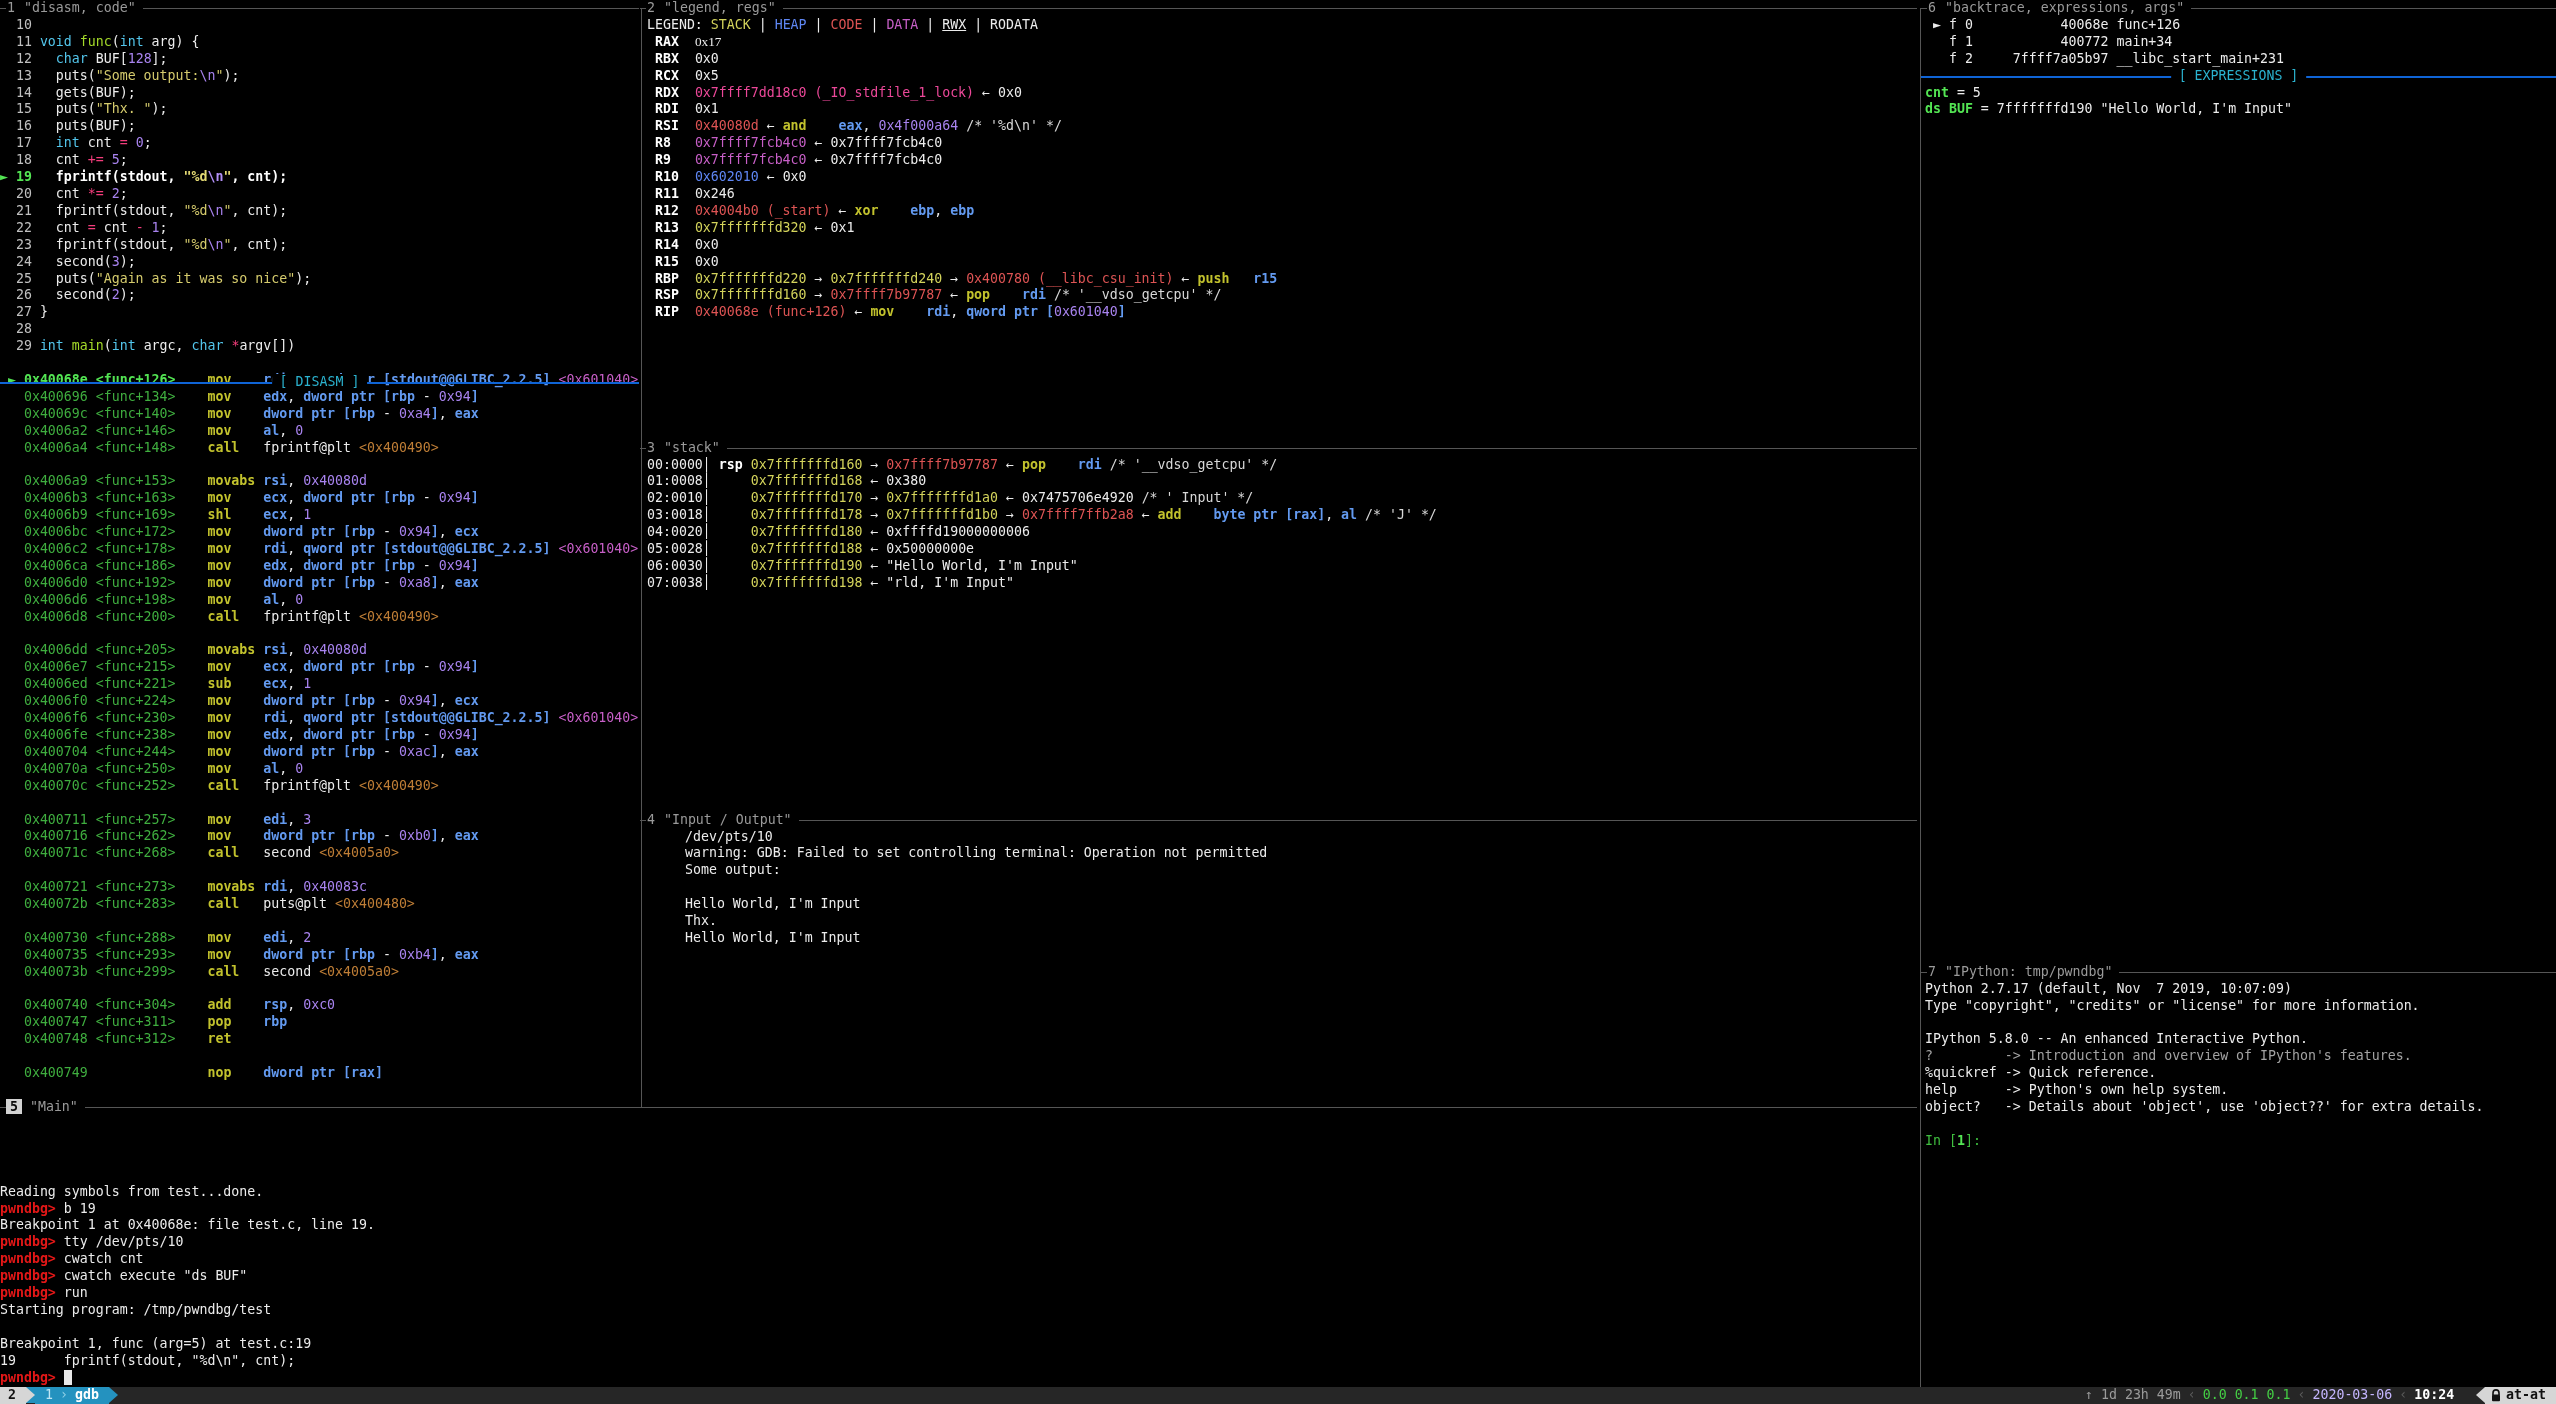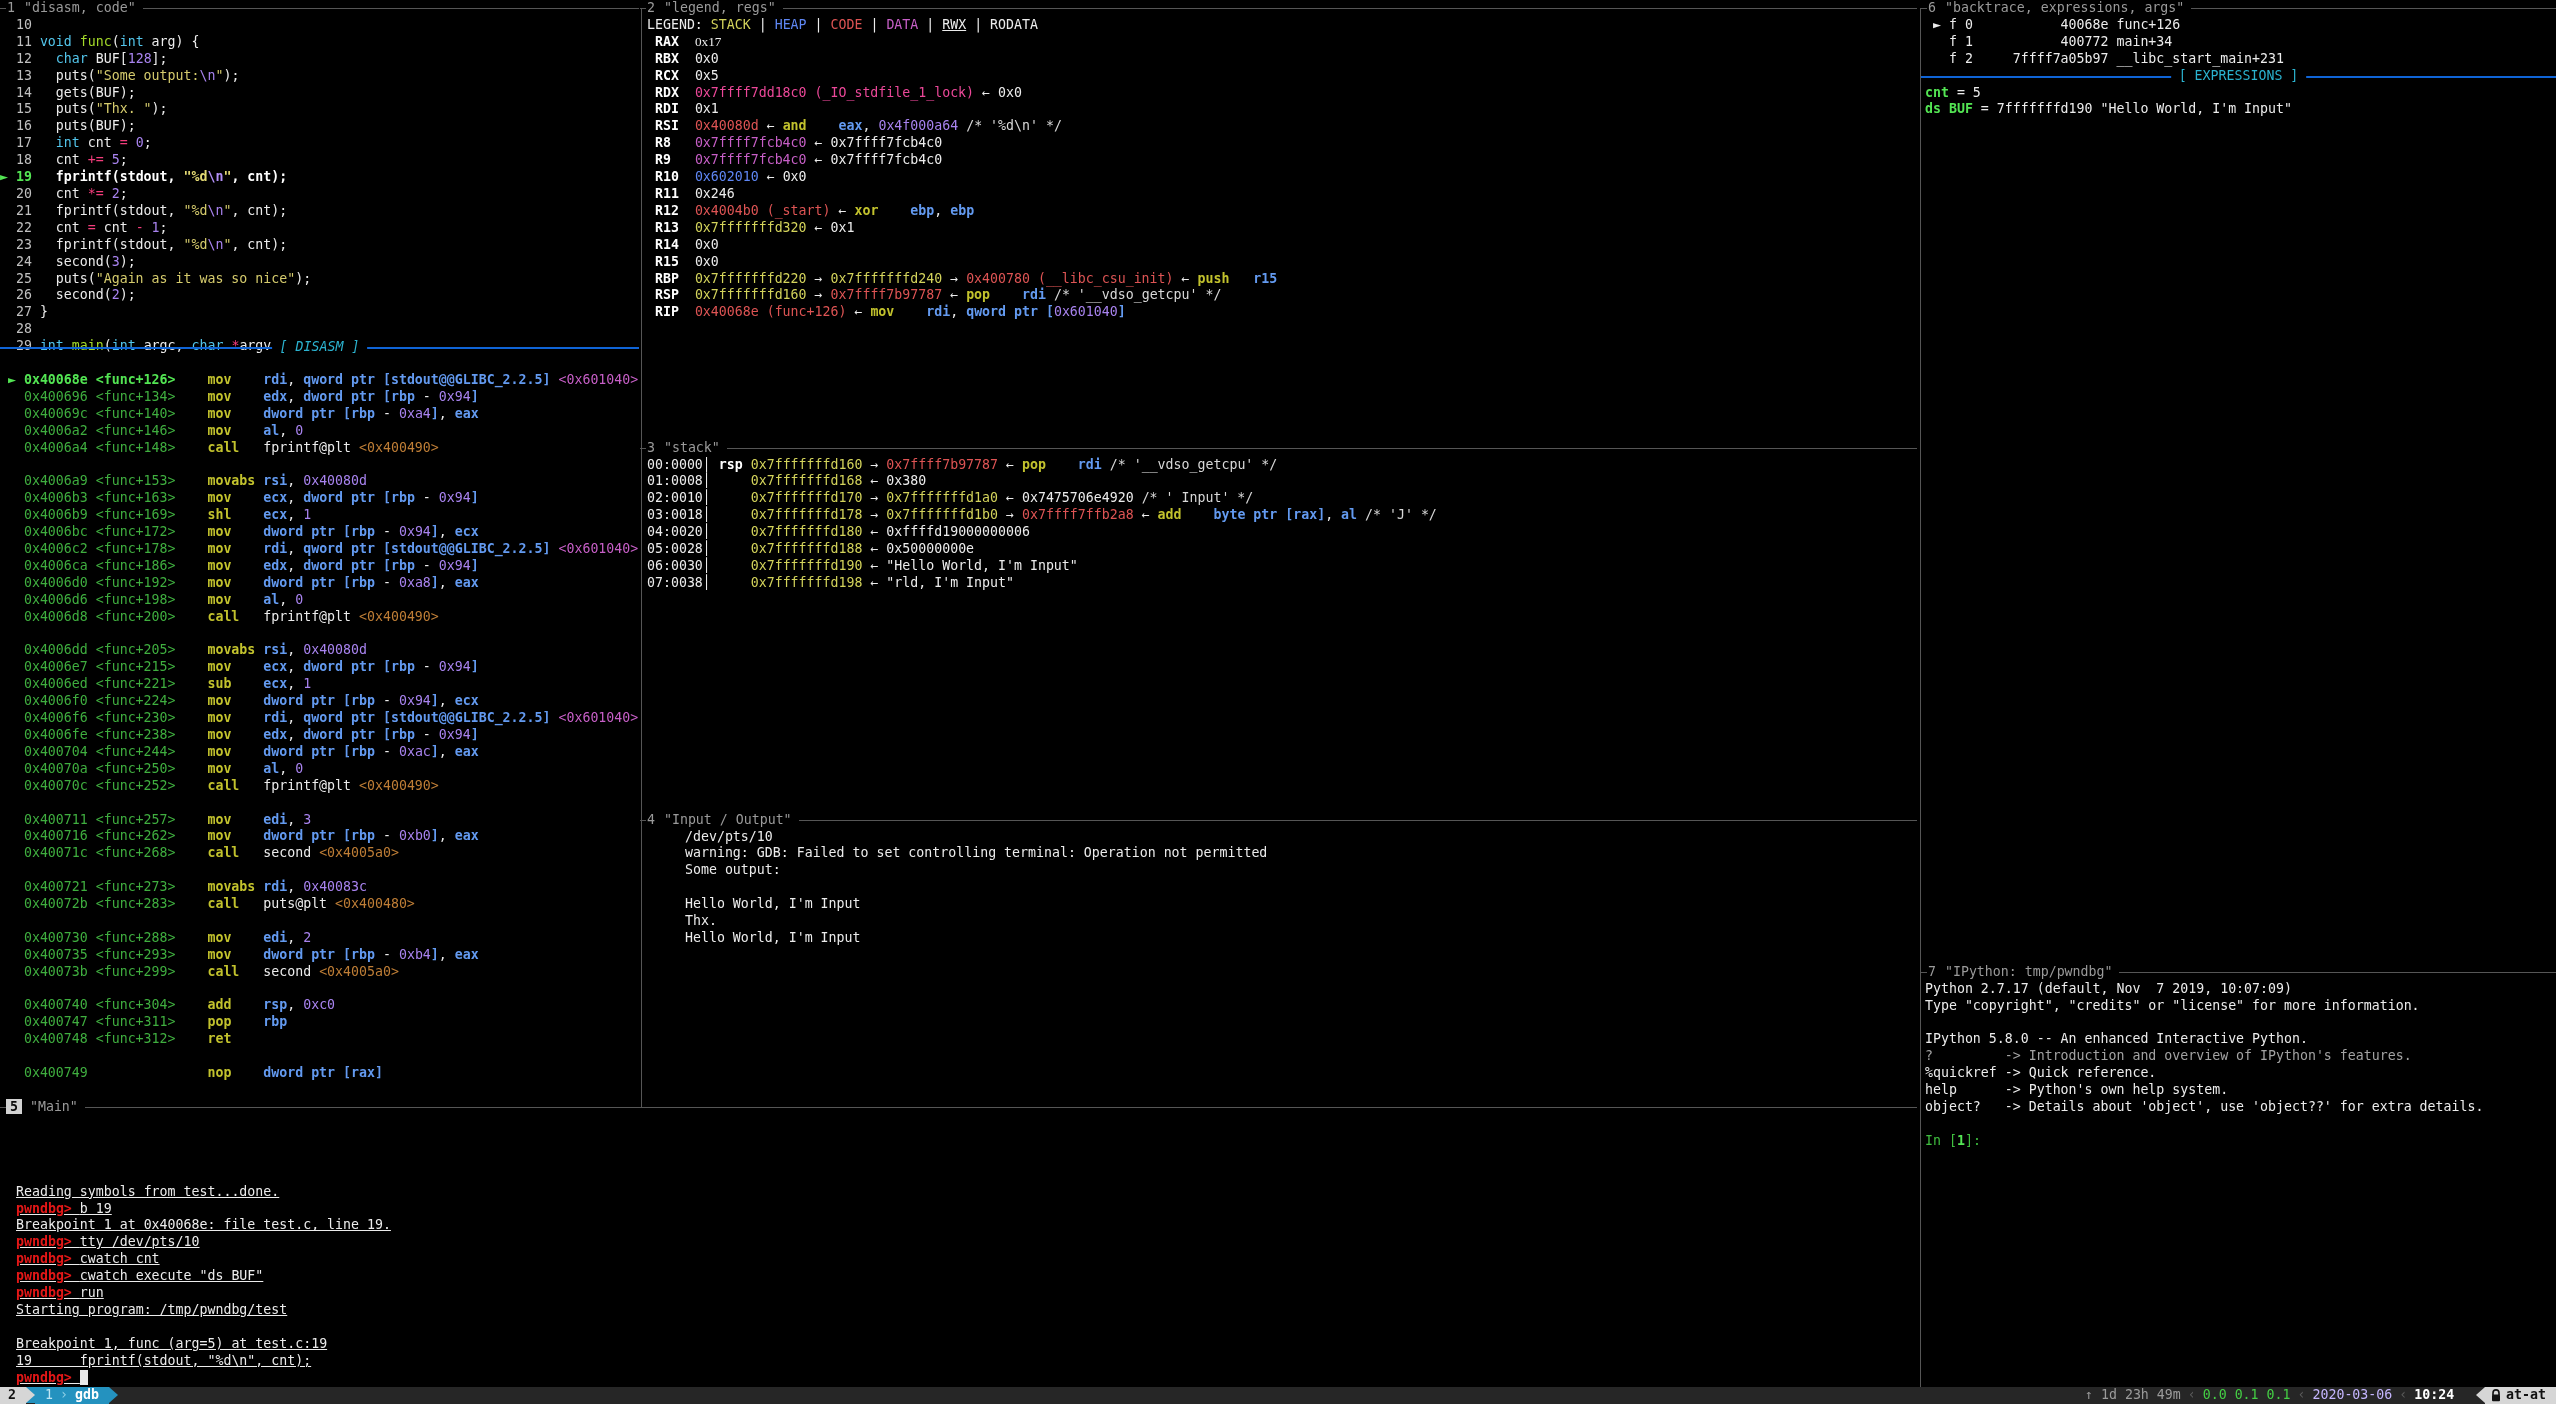--- a/index.html
+++ b/index.html
@@ -172,21 +172,21 @@
     </div>
     <div class="pane" style="left: 647px; top: 828.59px; margin-left: 38px;">
       <div class="row"><span style="color: rgb(236, 236, 236);">/dev/pts/10</span></div>
       <div class="row"><span style="color: rgb(236, 236, 236);">warning: GDB: Failed to set controlling terminal: Operation not permitted</span></div>
       <div class="row"><span style="color: rgb(236, 236, 236);">Some output:</span></div>
       <div class="row"></div>
       <div class="row"><span style="color: rgb(236, 236, 236);">Hello World, I'm Input</span></div>
       <div class="row"><span style="color: rgb(236, 236, 236);">Thx. </span></div>
       <div class="row"><span style="color: rgb(236, 236, 236);">Hello World, I'm Input</span></div>
     </div>
-    <div class="pane" style="left: 16px; top: 1116.06px; text-decoration: underline;">
+    <div class="pane" style="left: 0px; top: 1116.06px;">
       <div class="row"></div>
       <div class="row"></div>
       <div class="row"></div>
       <div class="row"></div>
       <div class="row"><span style="color: rgb(236, 236, 236);">Reading symbols from test...done.</span></div>
       <div class="row"><span style="color: rgb(227, 23, 23); font-weight: bold;">pwndbg&gt; </span><span style="color: rgb(236, 236, 236);">b 19</span></div>
       <div class="row"><span style="color: rgb(236, 236, 236);">Breakpoint 1 at 0x40068e: file test.c, line 19.</span></div>
       <div class="row"><span style="color: rgb(227, 23, 23); font-weight: bold;">pwndbg&gt; </span><span style="color: rgb(236, 236, 236);">tty /dev/pts/10</span></div>
       <div class="row"><span style="color: rgb(227, 23, 23); font-weight: bold;">pwndbg&gt; </span><span style="color: rgb(236, 236, 236);">cwatch cnt</span></div>
       <div class="row"><span style="color: rgb(227, 23, 23); font-weight: bold;">pwndbg&gt; </span><span style="color: rgb(236, 236, 236);">cwatch execute "ds BUF"</span></div>
@@ -238,21 +238,21 @@
       <span class="tlabel"><span class="tnum">4</span> "Input / Output"</span>
     </div>
     <div class="title-row" style="left: 0px; top: 1099.15px; width: 1917px;">
       <div class="hline"></div>
       <span class="tlabel"><span class="tnum active">5</span> "Main"</span>
     </div>
     <div class="title-row" style="left: 1921px; top: 963.87px; width: 635px;">
       <div class="hline"></div>
       <span class="tlabel"><span class="tnum">7</span> "IPython: tmp/pwndbg"</span>
     </div>
-    <div class="div-row" style="left: 0px; top: 339px; width: 639px; font-style: italic;">
+    <div class="div-row" style="left: 0px; top: 374px; width: 639px;">
       <div class="div-line"></div>
       <span class="div-label">[ DISASM ]</span>
     </div>
     <div class="div-row" style="left: 1921px; top: 67.64px; width: 635px;">
       <div class="div-line"></div>
       <span class="div-label">[ EXPRESSIONS ]</span>
     </div>
     <div class="vline" style="left: 641px; top: 8px; height: 1100px;"></div>
     <div class="vline" style="left: 1920px; top: 8px; height: 1379px;"></div>
   </div>

